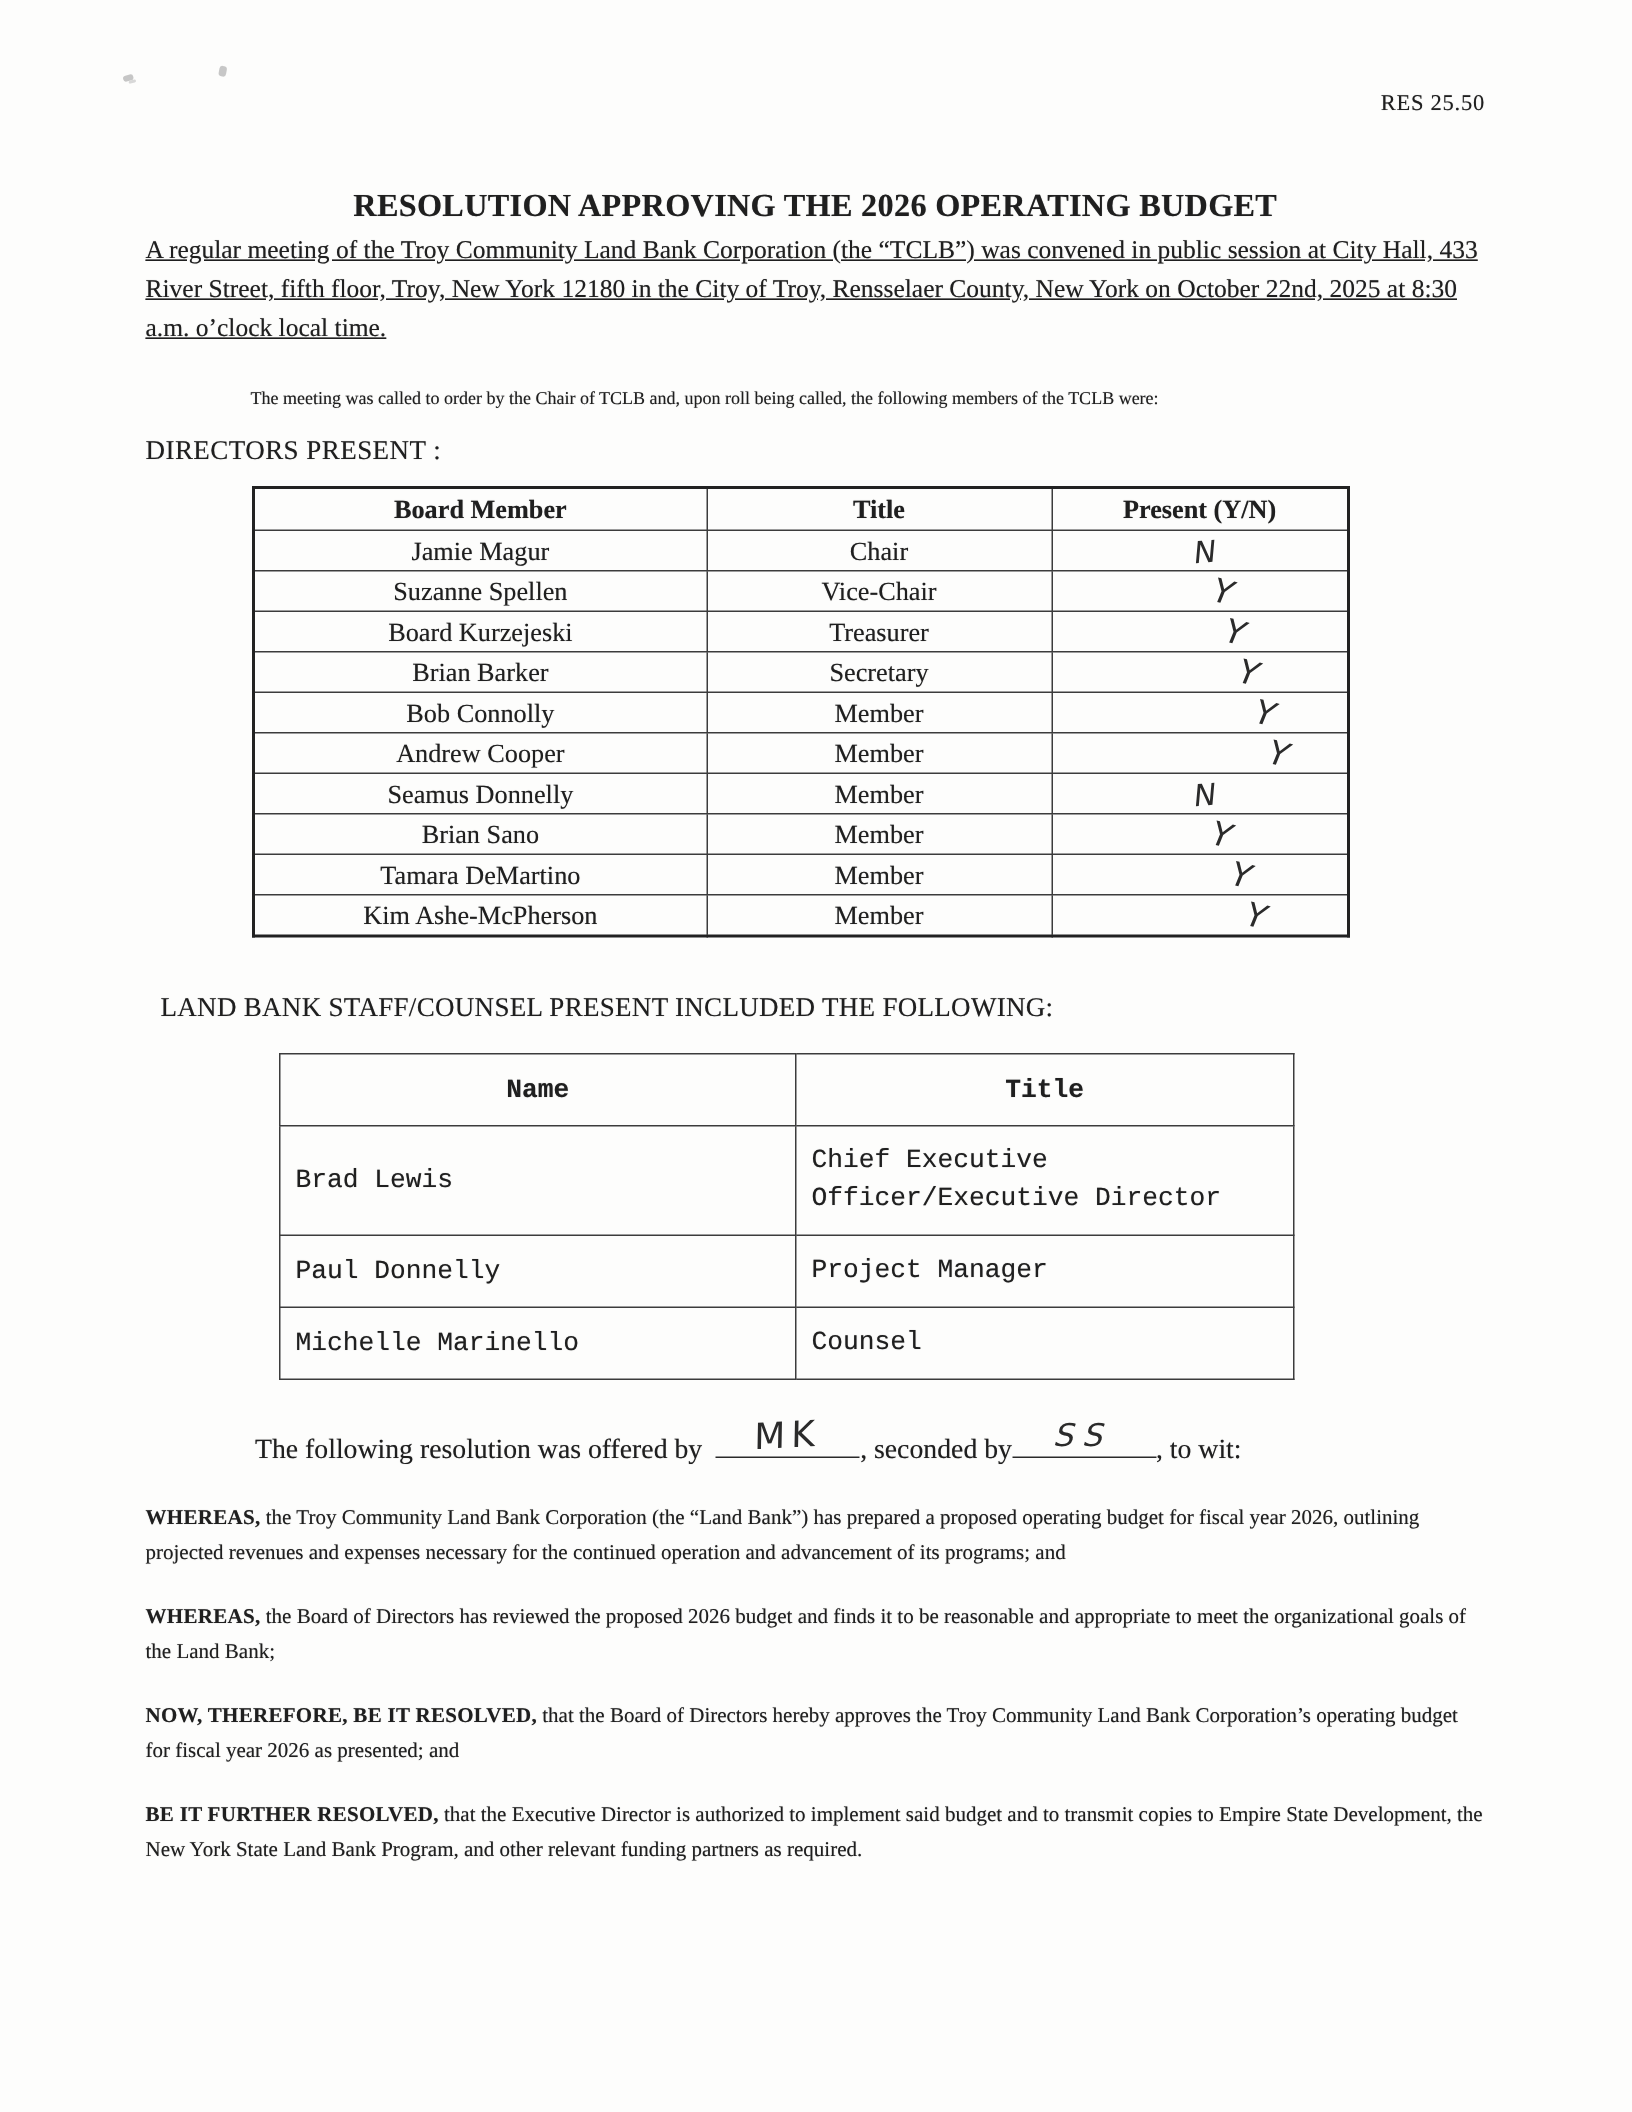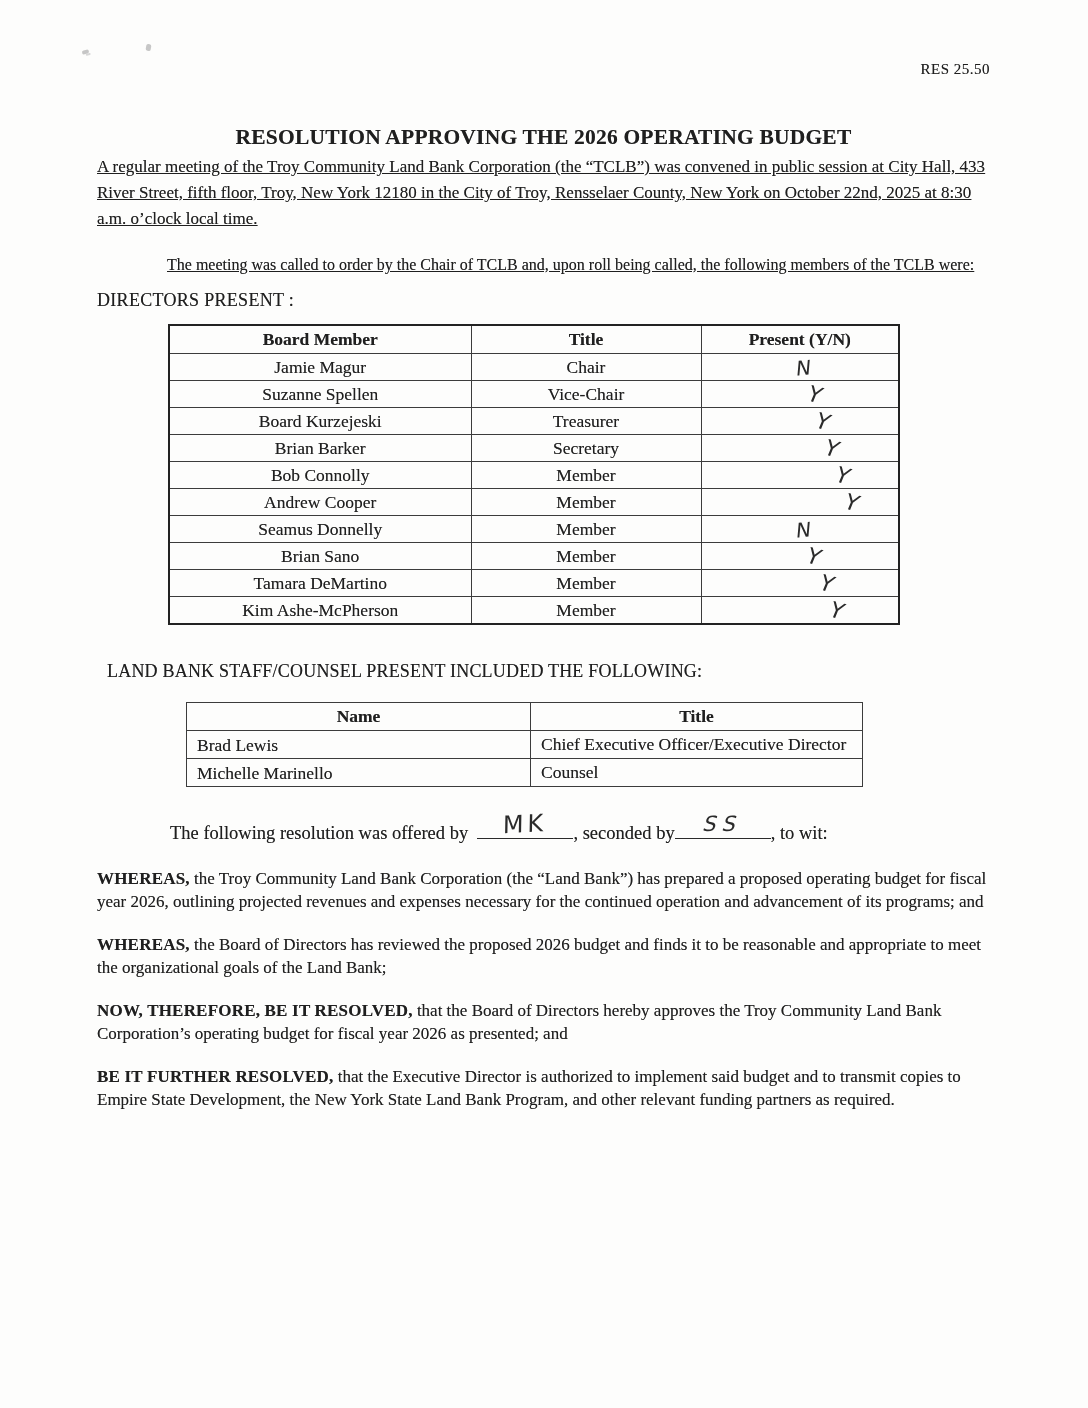--- a/index.html
+++ b/index.html
@@ -14,51 +14,51 @@
     text-shadow:0 0 .5px rgba(40,40,40,.55);
   }
   .content{position:absolute;left:97px;top:0;width:893px;}
   
   .speck{position:absolute;background:#9a9a9a;opacity:.55;border-radius:2px;}
   .speck1{left:82px;top:50px;width:7px;height:4px;transform:rotate(-15deg);box-shadow:2px 3px 0 -1px #bbb;}
   .speck2{left:146px;top:44px;width:5px;height:7px;transform:rotate(10deg);}
   .doc-ref{margin-top:58px;text-align:right;font-size:15px;line-height:22px;letter-spacing:.5px;}
   .title{margin-top:44px;text-align:center;font-weight:bold;font-size:21.5px;line-height:27px;letter-spacing:.2px;}
   .p1{margin:3px 0 0 0;font-size:17px;line-height:26px;text-decoration:underline;}
-  .p2{margin:21px 0 0 0;font-size:16px;line-height:24px;text-indent:70px;text-decoration:underline;}
+  .p2{margin:21px 0 0 0;font-size:12px;line-height:24px;text-indent:70px;}
   .directors-label{margin-top:13px;font-size:18px;letter-spacing:.3px;}
   table{border-collapse:collapse;table-layout:fixed;}
   .dir-table{margin:13px 0 0 71px;width:730px;font-size:17.5px;}
   .dir-table th,.dir-table td{
     border:1.3px solid #3c3c3c;
     padding:1px 8px;
     text-align:center;
     height:24px;
     overflow:visible;
     font-weight:normal;
   }
   .dir-table thead th{font-weight:bold;height:25px;}
   .dir-table{border:2px solid #222;}
   .present-cell{padding:0 !important;position:relative;}
   .hand{font-family:"DejaVu Sans", sans-serif;color:#2b2b2b;text-shadow:none;}
   .mark{display:inline-block;position:relative;top:2px;line-height:18px;}
   .mark-y{font-size:22px;transform:rotate(14deg) skewX(-8deg);}
   .mark-n{font-size:20px;transform:rotate(-5deg) skewX(-10deg);}
   .staff-label{margin:36px 0 0 10px;font-size:18px;letter-spacing:.2px;}
   .staff-table{margin:20px 0 0 89px;width:676px;font-size:17.5px;border:1.6px solid #2a2a2a;}
-  .staff-table th,.staff-table td{border:1.3px solid #3c3c3c;padding:1px 10px;text-align:left;font-weight:normal;}
+  .staff-table th,.staff-table td{border:1.3px solid #3c3c3c;padding:11px 10px;text-align:left;font-weight:normal;font-family:Liberation Mono, monospace;}
   .staff-table thead th{font-weight:bold;text-align:center;height:25px;}
   .staff-table td{height:24px;line-height:24px;}
   .staff-table td.wrap{line-height:25px;}
   .offered{margin-top:27px;font-size:18.5px;line-height:30px;text-indent:0;padding-left:73px;}
   .blank{display:inline-block;width:96px;border-bottom:1.6px solid #2a2a2a;text-align:center;vertical-align:baseline;height:24px;position:relative;}
   .blank .hand{position:absolute;left:0;right:0;bottom:-1px;}
   .hand-mk{font-size:24px;letter-spacing:4px;transform:rotate(-3deg) skewX(-4deg);}
   .hand-ss{font-size:21px;letter-spacing:6px;transform:skewX(-16deg);}
-  .clauses{margin-top:17px;font-size:17px;line-height:23px;}
+  .clauses{margin-top:17px;font-size:14px;line-height:23px;}
   .clause{margin:0 0 20px 0;}
   .clause b{letter-spacing:.2px;}
 </style>
 </head>
 <body>
 
 <div class="page">
   <span class="speck speck1"></span>
   <span class="speck speck2"></span>
 
@@ -153,20 +153,24 @@
           <th>Name</th>
           <th>Title</th>
         </tr>
       </thead>
       <tbody>
           <tr>
     <td>Brad Lewis</td>
     <td class="wrap">Chief Executive Officer/Executive Director</td>
   </tr>
           <tr>
+    <td>Paul Donnelly</td>
+    <td class="wrap">Project Manager</td>
+  </tr>
+          <tr>
     <td>Michelle Marinello</td>
     <td class="wrap">Counsel</td>
   </tr>
         </tbody>
     </table>
 
     <p class="offered"><span>The following resolution was offered by</span>&nbsp;&nbsp;<span class="blank"><span class="hand hand-mk">MK</span></span><span>, seconded by</span><span class="blank"><span class="hand hand-ss">SS</span></span><span>, to wit:</span></p>
 
     <div class="clauses">
         <p class="clause"><b>WHEREAS,</b><span> the Troy Community Land Bank Corporation (the “Land Bank”) has prepared a proposed operating budget for fiscal year 2026, outlining projected revenues and expenses necessary for the continued operation and advancement of its programs; and</span></p>

